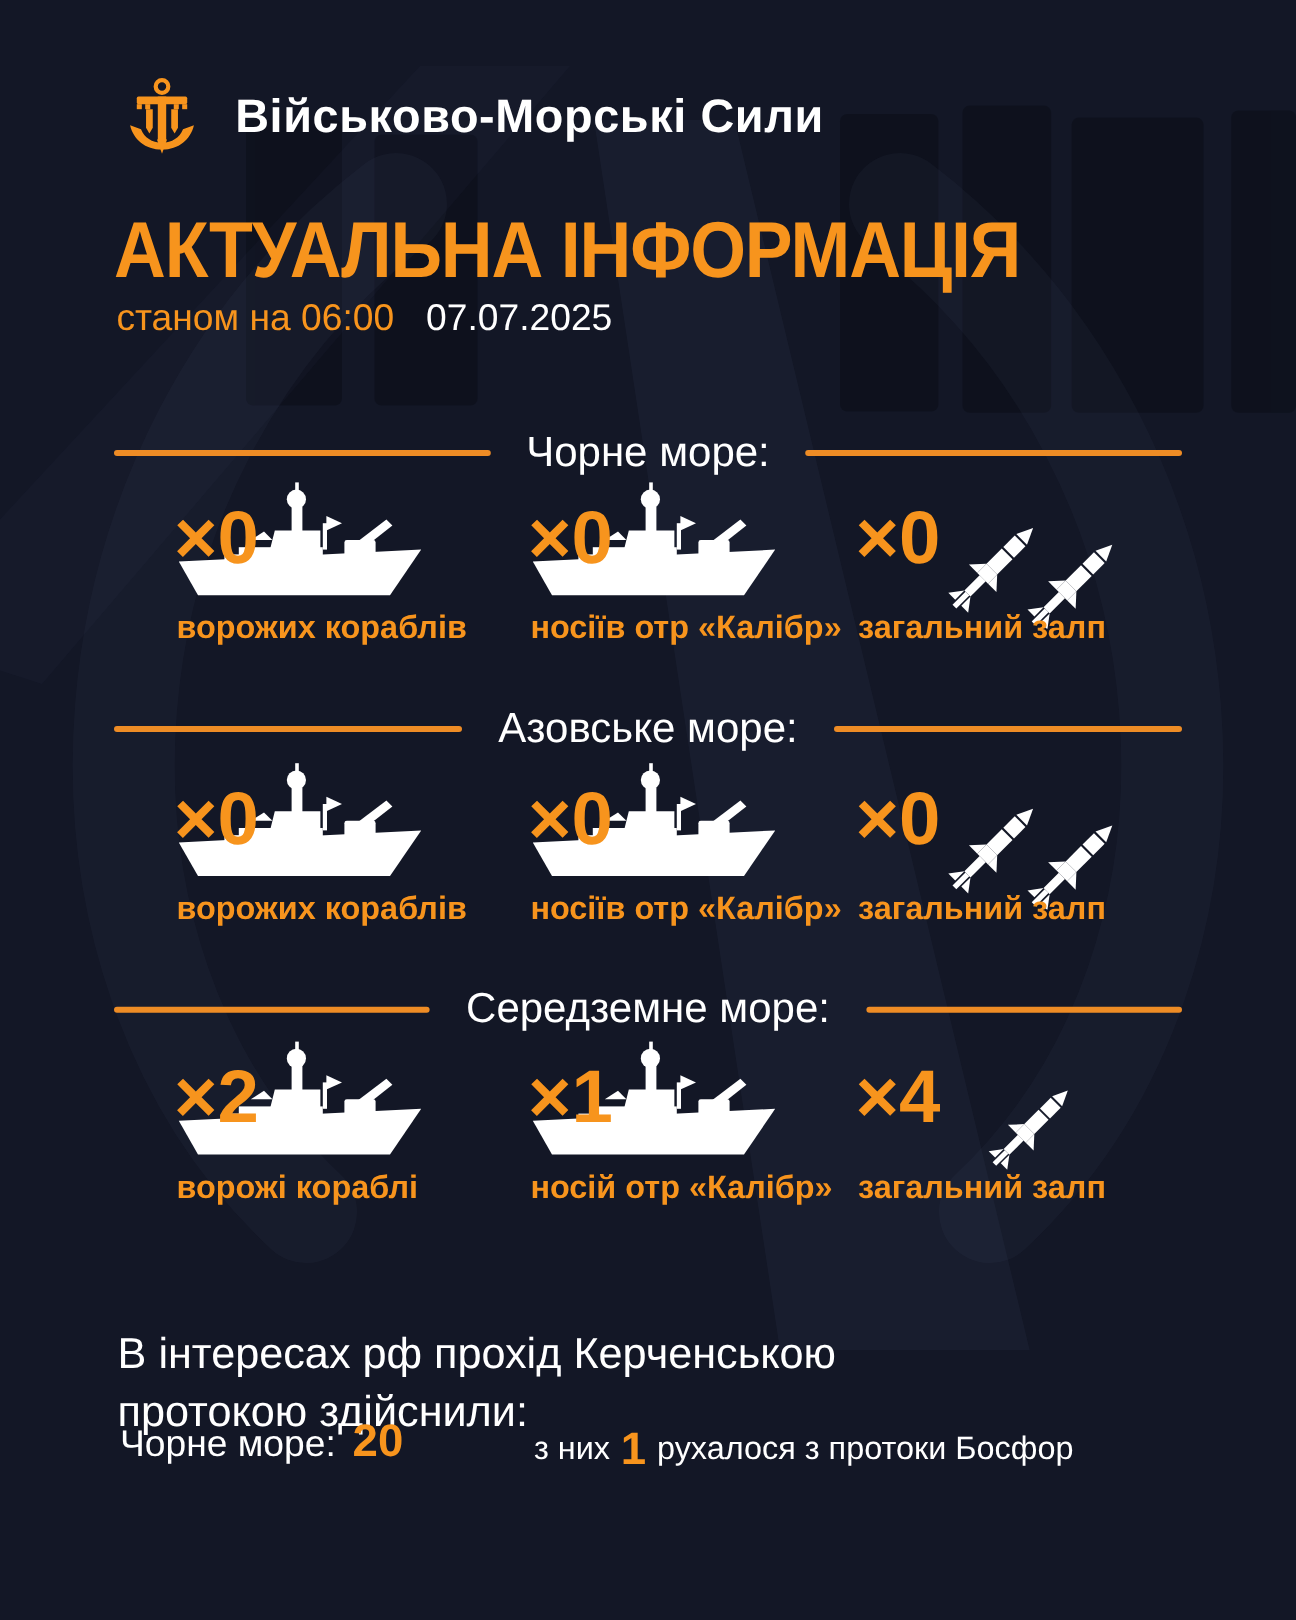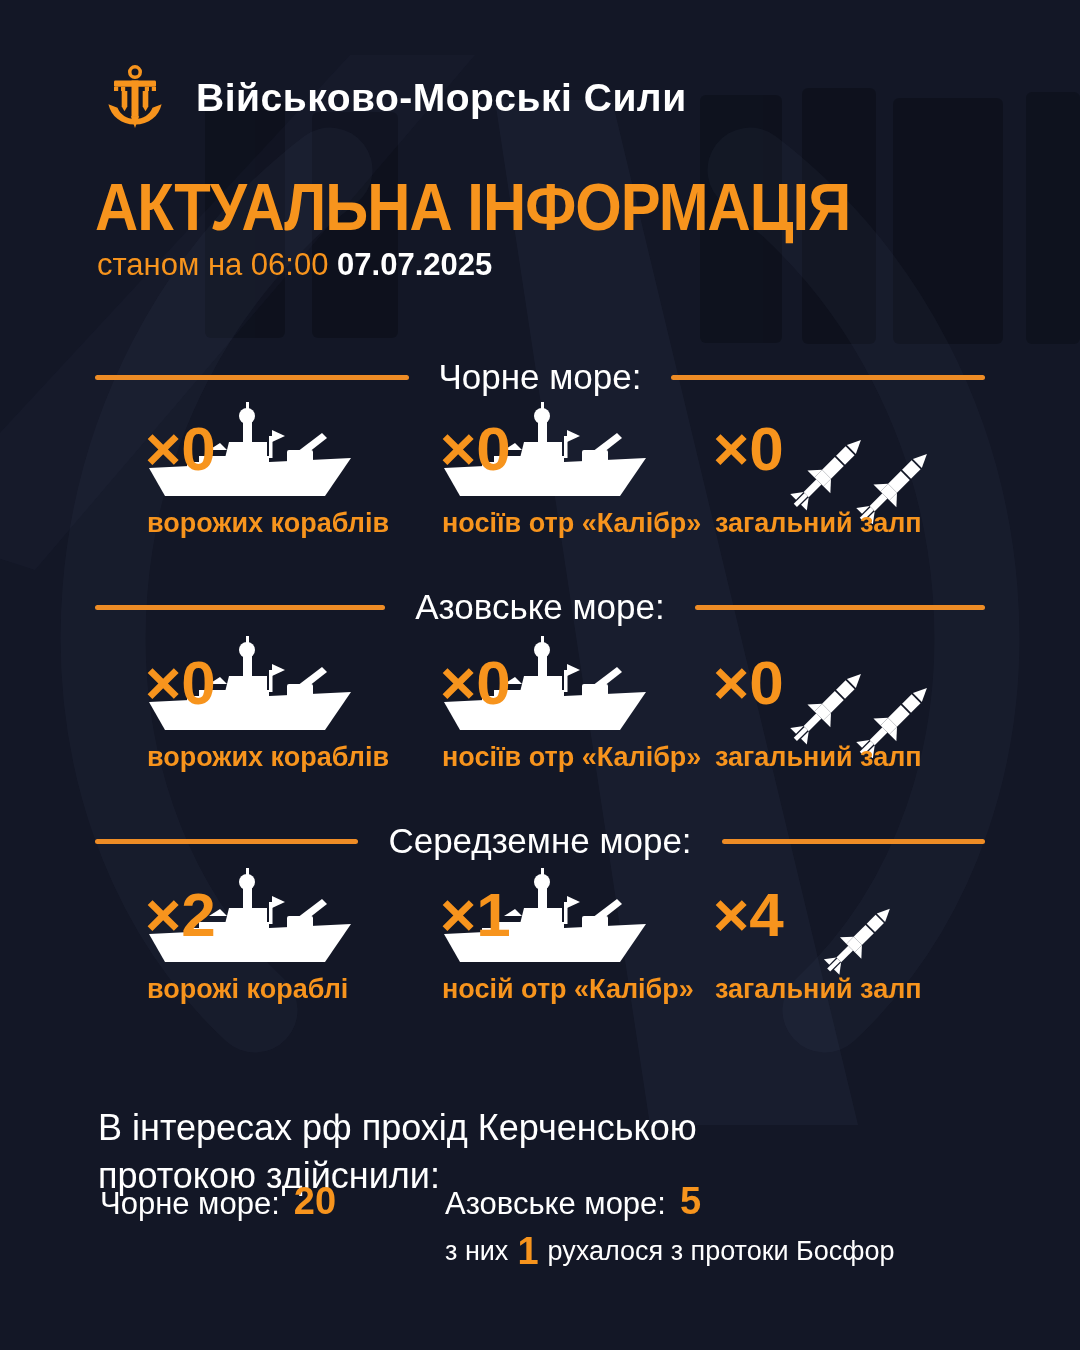--- a/index.html
+++ b/index.html
@@ -26,21 +26,21 @@
 
   
   .page-title{
     position:absolute;left:95px;top:170px;
     font-size:61px;font-weight:bold;color:var(--orange);
     letter-spacing:-1px;transform:scale(.98,1.08);transform-origin:left top;
     white-space:nowrap;
   }
   .subtitle{position:absolute;left:97px;top:247px;font-size:31px;white-space:nowrap;}
   .subtitle .asof{color:var(--orange);}
-  .subtitle .date{color:var(--white);font-weight:bold;text-align:right;}
+  .subtitle .date{color:var(--white);font-weight:normal;margin-left:18px;text-align:right;}
 
   
   .section{
     position:absolute;left:95px;width:890px;height:44px;
     display:flex;align-items:center;gap:30px;
   }
   .section .rule{flex:1;height:5px;background:var(--line);border-radius:3px;}
   .section-title{font-size:35px;color:var(--white);white-space:nowrap;}
   #section-black{top:355px;}
   #section-azov{top:585px;}
@@ -254,19 +254,16 @@
 
 <div class="kerch-headline">В інтересах рф прохід Керченською протокою здійснили:</div>
 
 <div class="kerch-entry left">
   <div class="kerch-sea">
     <span>Чорне море:</span><span class="kerch-total">20</span>
   </div>
 </div>
 
 <div class="kerch-entry right">
-  <div class="kerch-sea">
-    <span>Азовське море:</span><span class="kerch-total">5</span>
-  </div>
   <div class="kerch-detail">
     <span>з них</span><span class="num">1</span><span>рухалося з протоки Босфор</span>
   </div>
 </div>
 
 </body></html>

